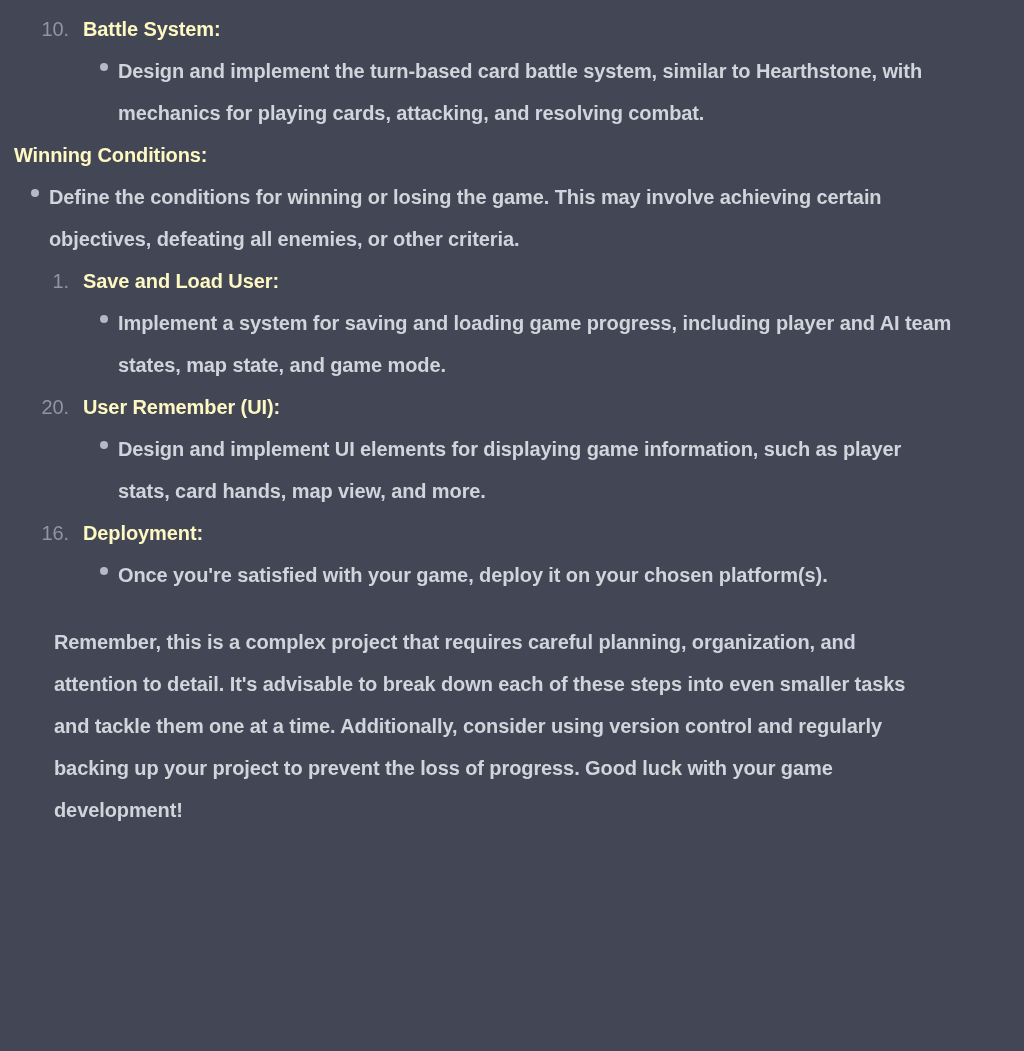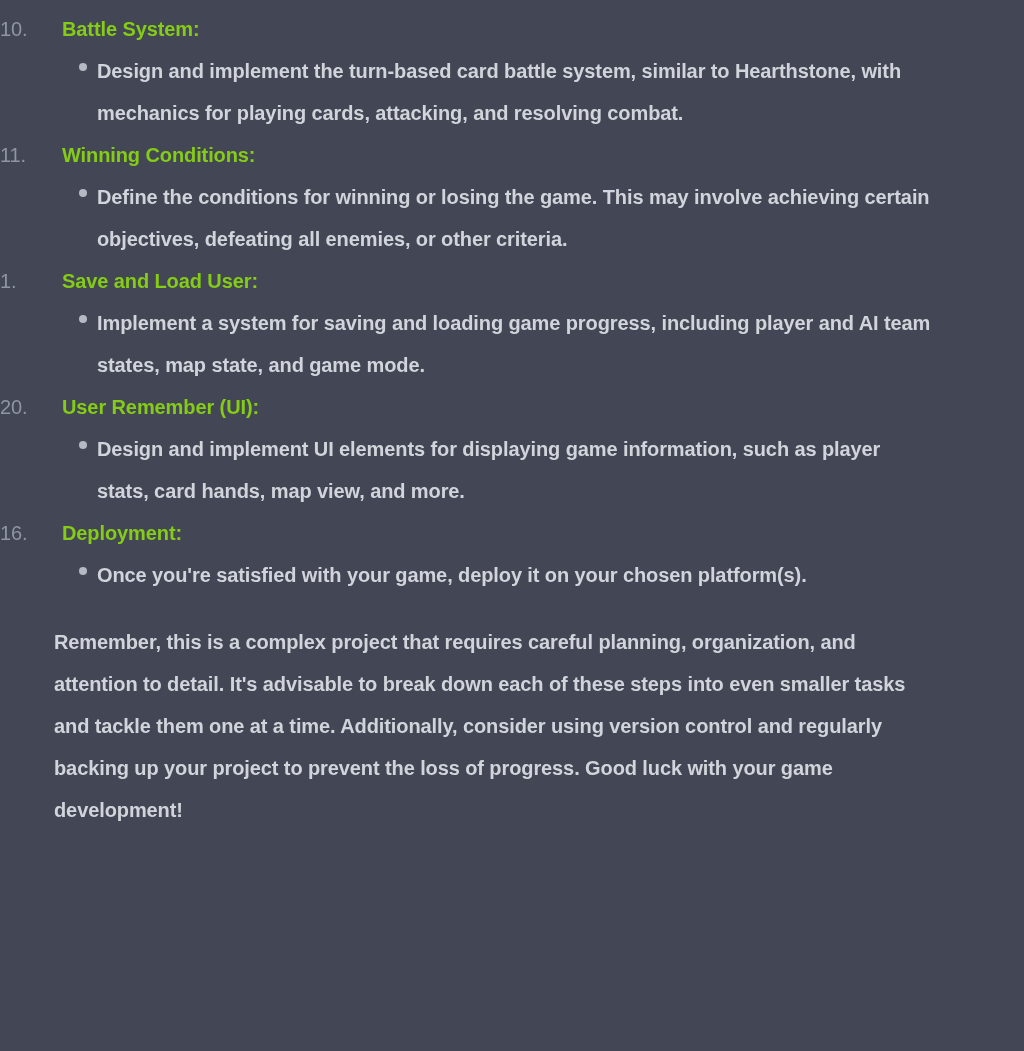--- a/index.html
+++ b/index.html
@@ -19,31 +19,32 @@
   .chat-message { width: 1024px; }
   ol.steps-list {
     list-style: none;
     margin: 0;
     padding: 0;
   }
   .item { display: flex; }
   .num {
     flex: 0 0 48px;
     width: 48px;
-    text-align: left;
+    text-align: right;
     color: #8f96a3;
+    margin-left: 21px;
   }
   .item-body {
     flex: 1;
     margin-left: 14px;
     min-width: 0;
   }
   .item-title {
     font-weight: bold;
-    color: #84cc16;
+    color: #fef9c3;
   }
   .bullet {
     position: relative;
     padding-left: 35px;
     font-weight: bold;
   }
   .dot {
     position: absolute;
     left: 17px;
     top: 13px;
@@ -71,21 +72,20 @@
         <div class="item-title">Battle System:</div>
         <div class="bullet">
           <span class="dot"></span>
           <div class="bullet-text">Design and implement the turn-based card battle system, similar to Hearthstone, with
 mechanics for playing cards, attacking, and resolving combat.</div>
         </div>
       </div>
     </li>
 
     <li class="item">
-      <span class="num">11.</span>
       <div class="item-body">
         <div class="item-title">Winning Conditions:</div>
         <div class="bullet">
           <span class="dot"></span>
           <div class="bullet-text">Define the conditions for winning or losing the game. This may involve achieving certain
 objectives, defeating all enemies, or other criteria.</div>
         </div>
       </div>
     </li>
 

